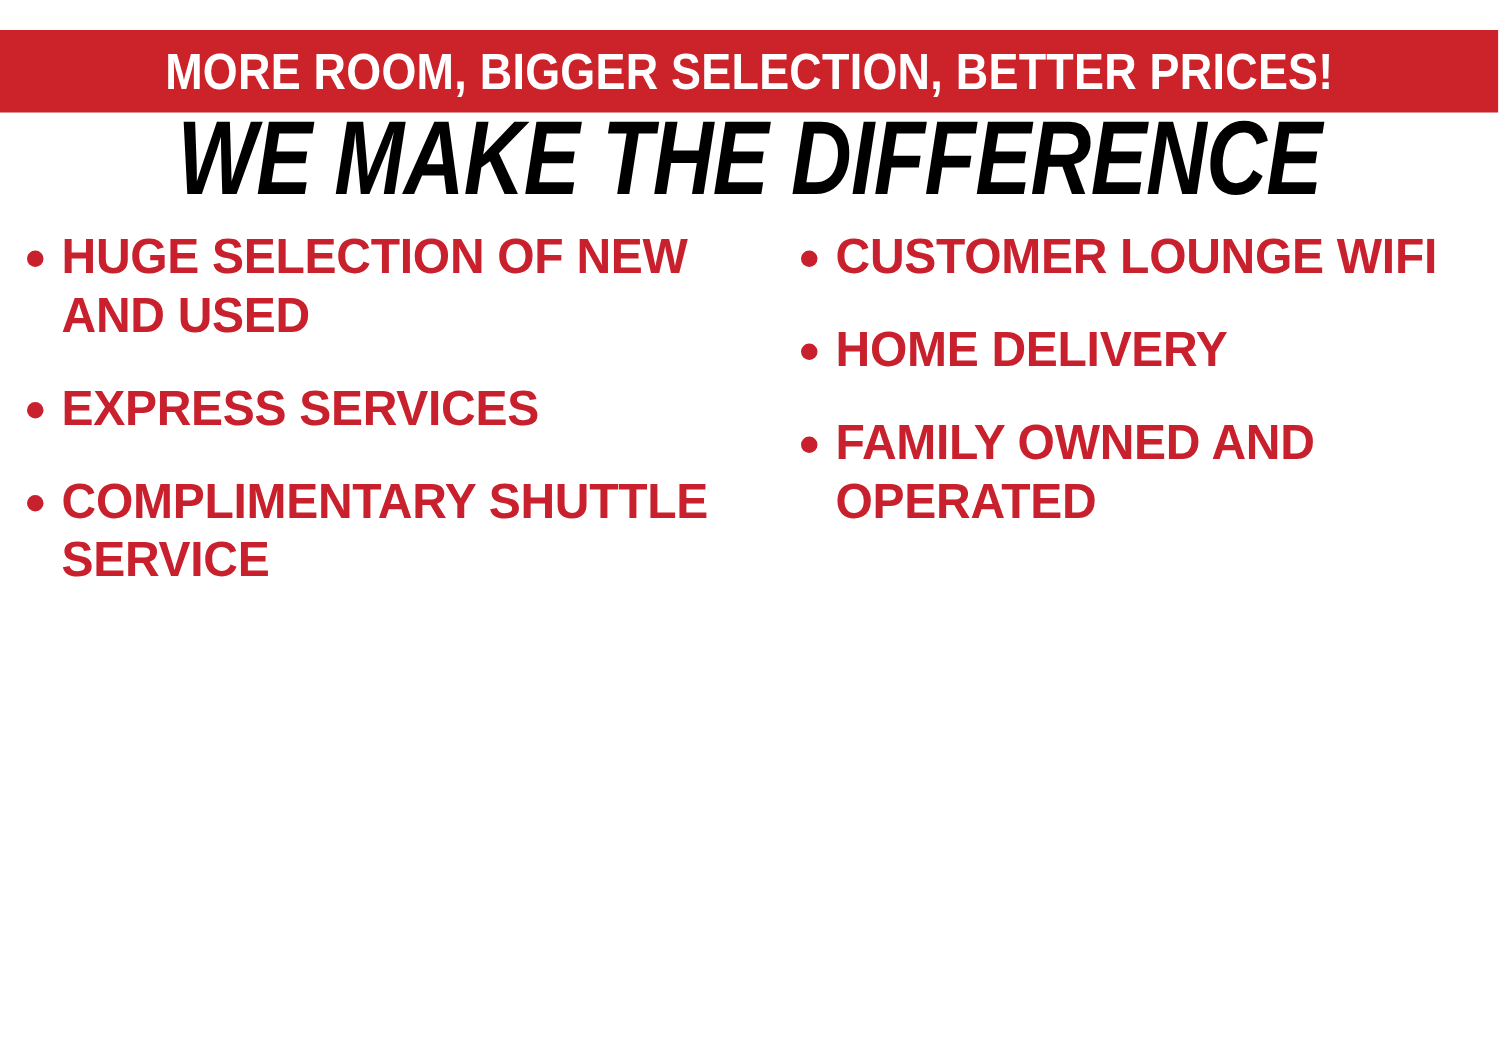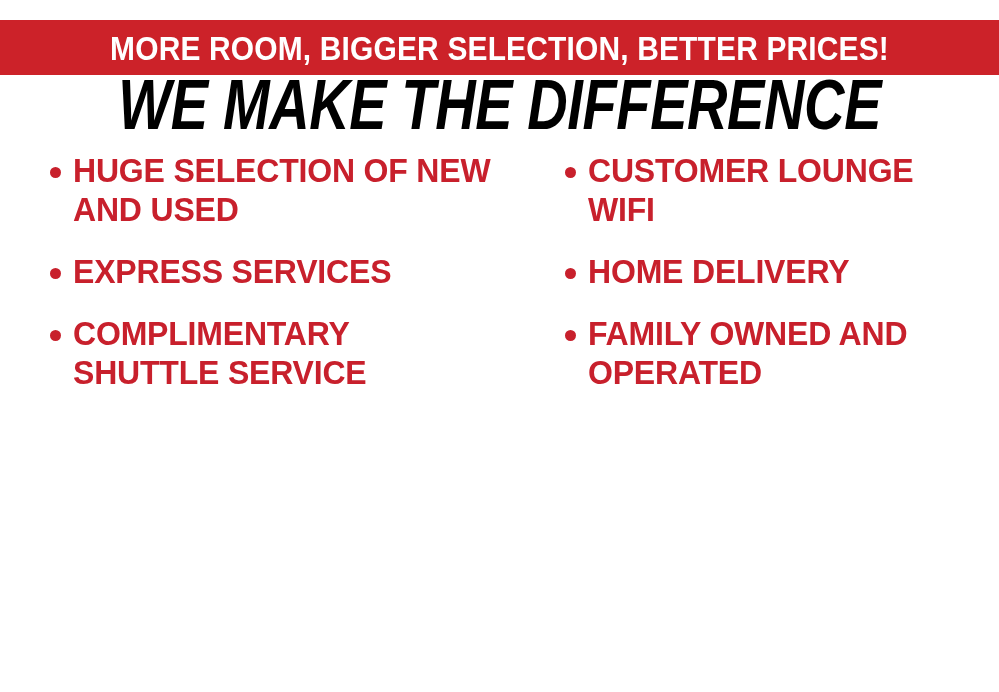--- a/index.html
+++ b/index.html
@@ -77,21 +77,20 @@
     top: 152px;
     width: 999px;
     height: 540px;
     display: flex;
     align-items: flex-start;
   }
 
   .column {
     box-sizing: border-box;
     padding: 0;
-    margin-left: 32px;
   }
 
   .column-left {
     width: 512px;
     padding-left: 18px;
   }
 
   .column-right {
     width: 487px;
     padding-left: 22px;

